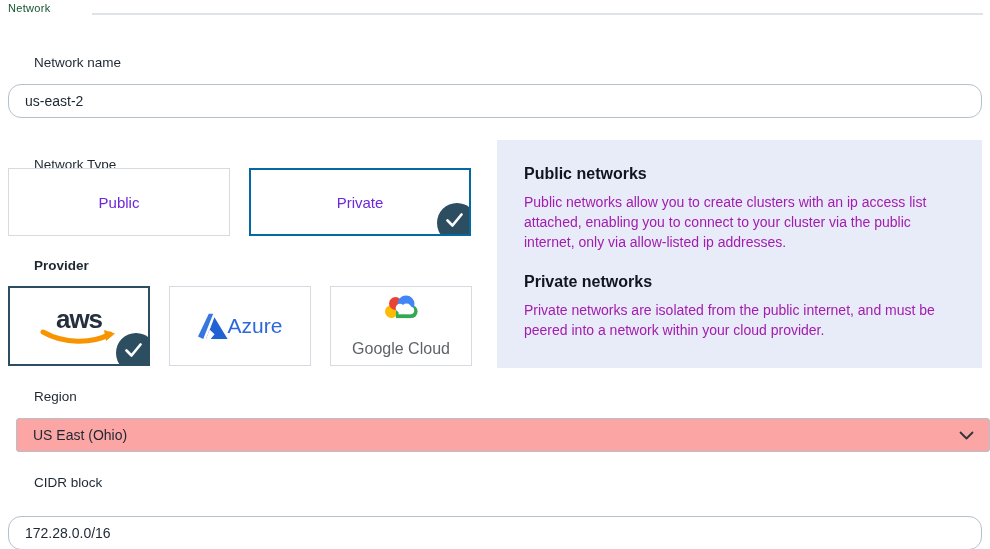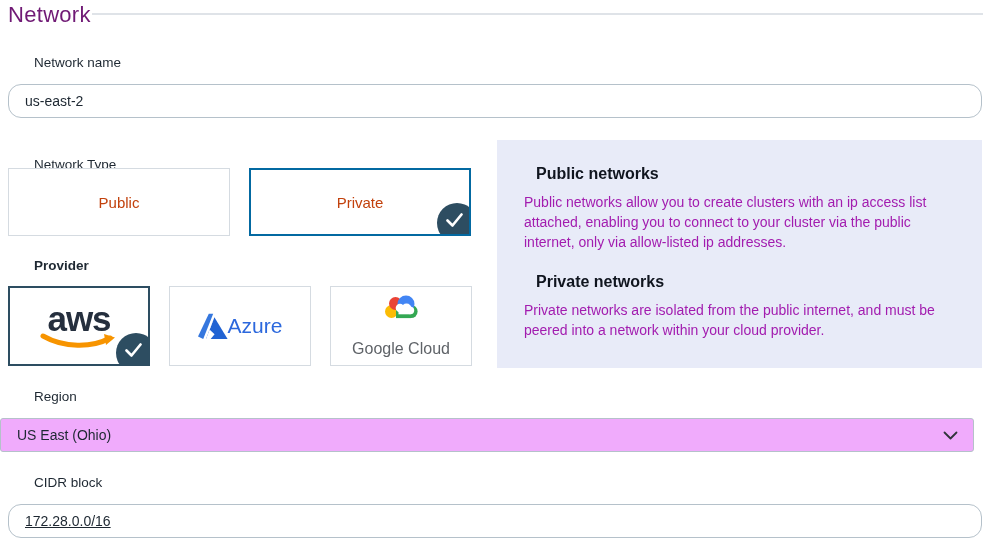--- a/index.html
+++ b/index.html
@@ -1,77 +1,77 @@
 <!DOCTYPE html>
 <html><head>
 <meta charset="utf-8">
 <style>
   * { box-sizing: border-box; }
   html, body { margin: 0; padding: 0; background: #fff; }
   body { font-family: "Liberation Sans", sans-serif; }
   .page { position: relative; width: 990px; height: 549px; background: #fff; overflow: hidden; }
 
   
-  .section-title { position: absolute; left: 8px; top: 2px; font-size: 22px; font-weight: 400;
-                   color: #701a75; letter-spacing: 0.3px; }
+  .section-title { position: absolute; left: 8px; top: 2px; font-size: 11px; font-weight: 400;
+                   color: #14532d; letter-spacing: 0.3px; }
   .divider { position: absolute; left: 92px; right: 7px; top: 13px; height: 2px; background: #dfe3e8; }
 
   
   .field-label { position: absolute; left: 8px; font-size: 13.5px; color: #1e2832; margin-left: 26px; }
   #lbl-name     { top: 55px; }
   #lbl-type     { top: 157px; }
   #lbl-provider { top: 258px; font-weight: bold; }
   #lbl-region   { top: 389px; }
   #lbl-cidr     { top: 475px; }
 
   
   .text-input { position: absolute; left: 8px; width: 974px; height: 34px;
                 border: 1px solid #b5c1ca; border-radius: 13px; background: #fff;
                 padding: 0 16px; font-size: 14px; color: #1d2731;
                 font-family: "Liberation Sans", sans-serif; outline: none; }
   #input-name { top: 84px; }
-  #input-cidr { top: 504px; text-decoration: underline; }
+  #input-cidr { top: 516px; }
 
   
-  .select-box { position: absolute; left: 0; top: 418px; width: 974px; height: 34px;
-                border: 1px solid #b5c1ca; border-radius: 3px; background: #f0abfc;
+  .select-box { position: absolute; left: 16px; top: 418px; width: 974px; height: 34px;
+                border: 1px solid #b5c1ca; border-radius: 3px; background: #fca5a5;
                 display: flex; align-items: center; justify-content: space-between;
                 padding: 0 15px 0 16px; cursor: pointer; }
   .select-value { font-size: 14px; color: #1d2731; }
 
   
   .type-card { position: absolute; top: 168px; width: 222px; height: 68px; background: #fff;
                border: 1px solid #d5dbe1; display: flex; align-items: center; justify-content: center;
-               font-size: 15px; color: #c2410c; cursor: pointer; overflow: hidden; }
+               font-size: 15px; color: #6d28d9; cursor: pointer; overflow: hidden; }
   #card-public  { left: 8px; }
   #card-private { left: 249px; border: 2px solid #0369a1; }
 
   
   .provider-card { position: absolute; top: 286px; width: 142px; height: 80px; background: #fff;
                    border: 1px solid #d5dbe1; display: flex; align-items: center; justify-content: center;
                    cursor: pointer; overflow: hidden; }
   #card-aws   { left: 8px; border: 2px solid #2d4d61; }
   #card-azure { left: 169px; }
   #card-gcp   { left: 330px; }
 
   
   .check-badge { position: absolute; right: -8px; bottom: -9px; width: 40px; height: 40px;
                  border-radius: 50%; background: #2d4d61;
                  display: flex; align-items: center; justify-content: center; }
   .check-badge svg { transform: translate(-3px, -3px); }
 
   
   .info-panel { position: absolute; left: 497px; top: 140px; width: 485px; height: 228px;
                 background: #e8ebf8; padding: 25px 22px 0 27px; }
-  .info-heading { font-size: 16px; font-weight: 700; color: #10151f; margin: 0 12px 9px; }
+  .info-heading { font-size: 16px; font-weight: 700; color: #10151f; margin: 0 0 9px; }
   .info-body { font-size: 14px; color: #a21caf; line-height: 1.43; margin: 0 0 21px; }
 
   
   .aws-logo { display: flex; flex-direction: column; align-items: center; }
-  .aws-word { font-size: 35px; font-weight: 700; color: #252f3e; letter-spacing: -1px; line-height: 1; }
+  .aws-word { font-size: 26px; font-weight: 700; color: #252f3e; letter-spacing: -1px; line-height: 1; }
   .aws-swoosh { margin-top: -3px; }
 
   
   .azure-logo { display: flex; align-items: center; }
   .azure-word { font-size: 21px; color: #2c68dd; }
 
   
   .gcp-logo { display: flex; flex-direction: column; align-items: center; gap: 20px; }
   .gcp-word { font-size: 16px; color: #5f6368; }
 </style>

